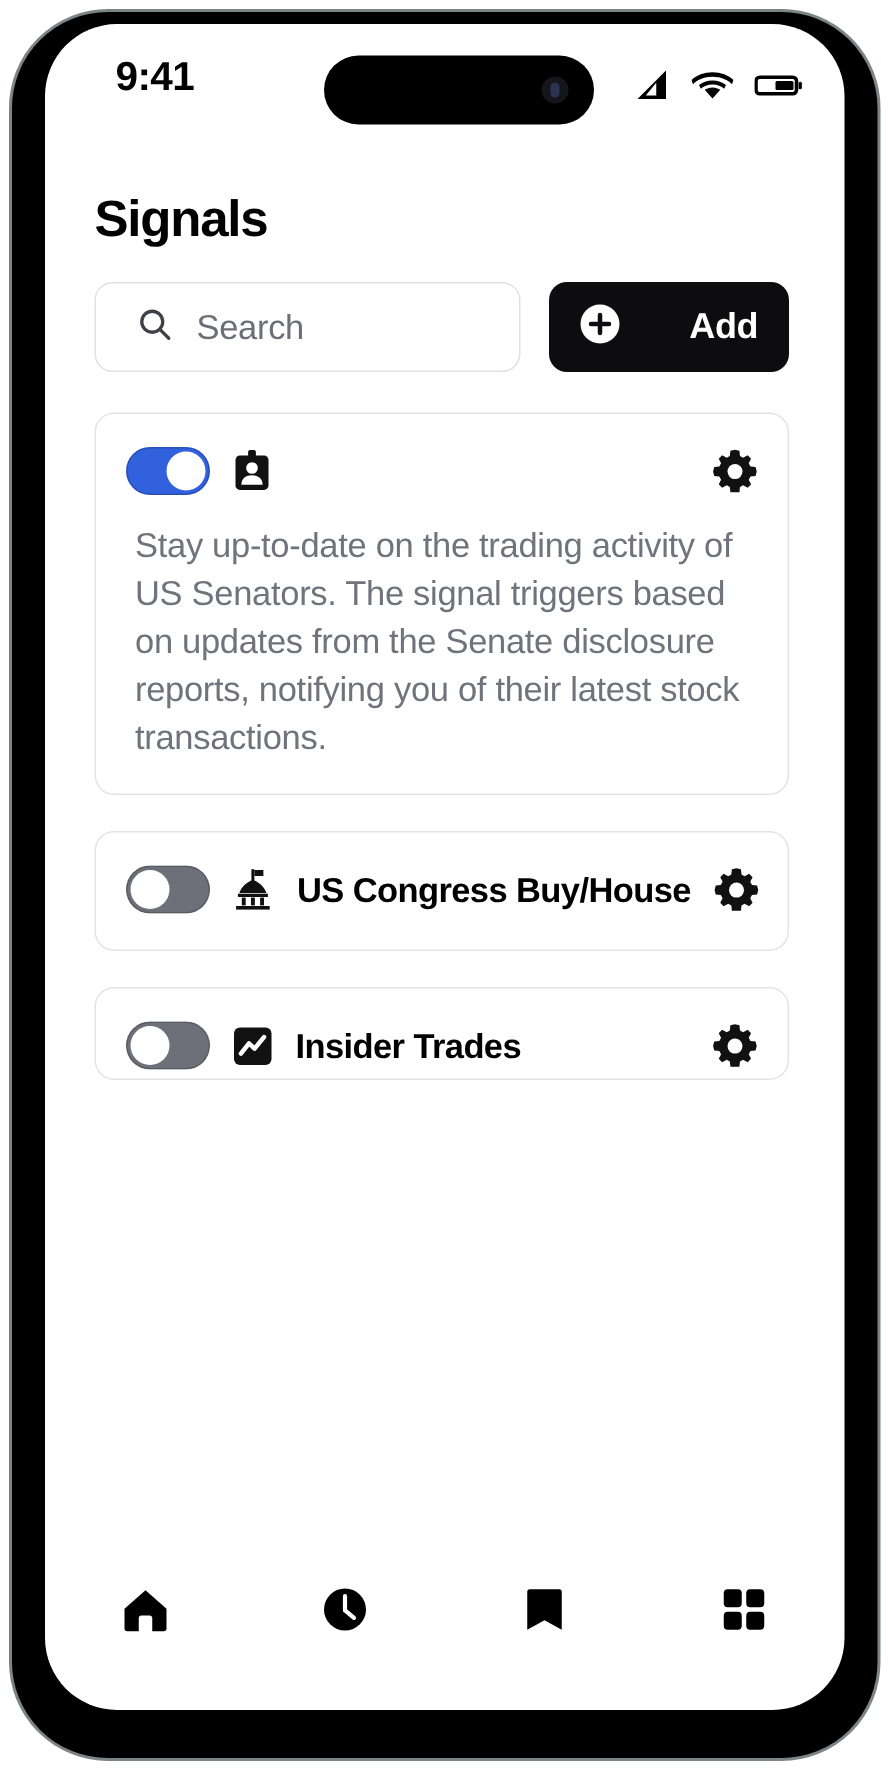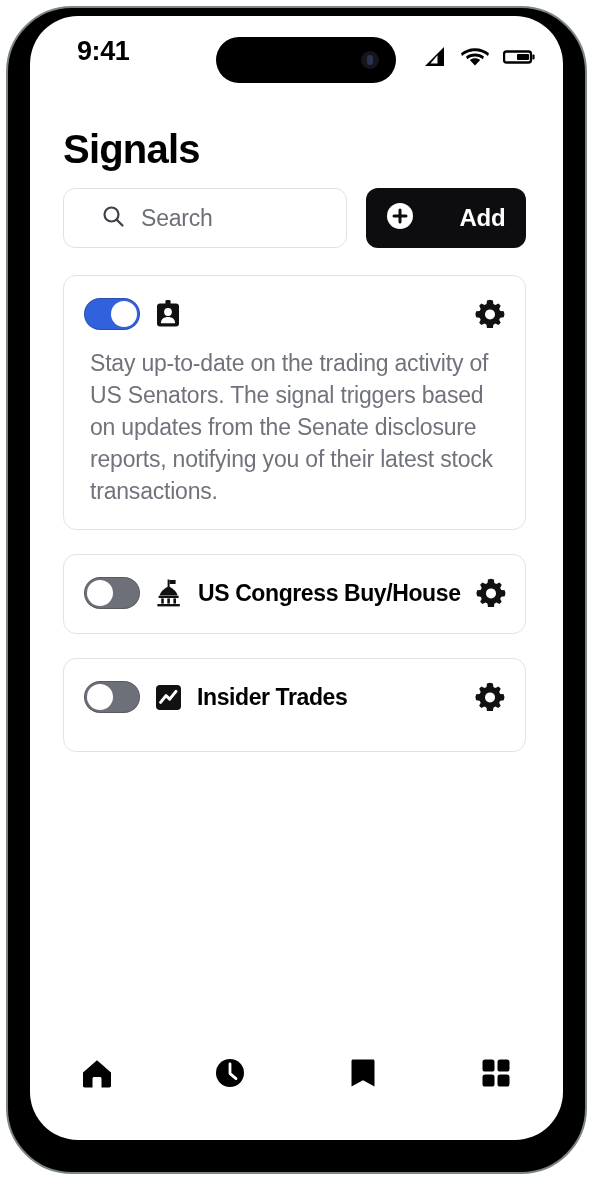--- a/index.html
+++ b/index.html
@@ -84,21 +84,21 @@
     display: flex;
     align-items: center;
     gap: 14px;
   }
 
   
   #page-title {
     position: absolute;
     left: 33px;
     top: 111px;
-    font-size: 40px;
+    font-size: 34px;
     font-weight: bold;
     color: #000;
     letter-spacing: -0.8px;
   }
 
   #search-row {
     position: absolute;
     left: 33px;
     top: 172px;
     width: 463px;
@@ -107,21 +107,21 @@
     gap: 19px;
   }
   #search-box {
     flex: 1;
     height: 60px;
     border: 1px solid #e0e1e4;
     border-radius: 12px;
     background: #fff;
     display: flex;
     align-items: center;
-    padding-left: 37px;
+    padding-left: 27px;
     gap: 16px;
   }
   #search-placeholder {
     font-size: 23px;
     color: #6c6f78;
     letter-spacing: -0.2px;
   }
   #add-button {
     width: 160px;
     height: 60px;
@@ -150,21 +150,21 @@
     width: 463px;
   }
   .signal-card {
     width: 463px;
     border: 1px solid #e3e3e6;
     border-radius: 13px;
     background: #fff;
     padding: 20px 20px 22px 20px;
     margin-bottom: 24px;
   }
-  .signal-card.compact { padding-bottom: 36px; text-align: center; }
+  .signal-card.compact { padding-bottom: 4px; text-align: center; }
 
   .card-head {
     display: flex;
     align-items: center;
     gap: 15px;
     height: 36px;
   }
 
   
   .toggle {

